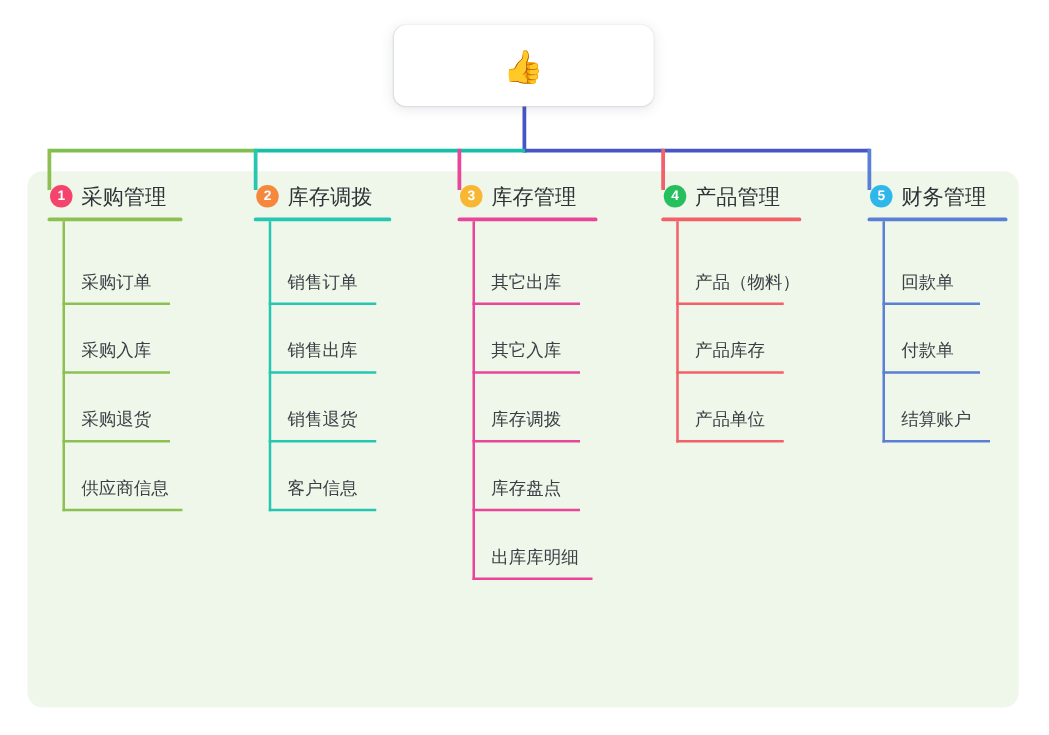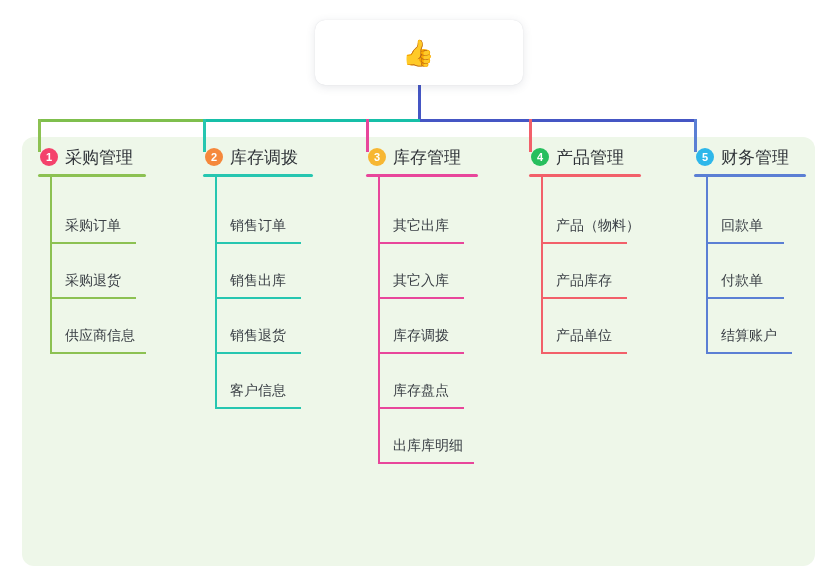--- a/index.html
+++ b/index.html
@@ -166,20 +166,24 @@
           <span class="col-title">采购管理</span>
         </div>
         <div class="col-rule" style="width: 108px; background: rgb(140, 193, 82);"></div>
         <div class="children">
           <div class="spine" style="background: rgb(140, 193, 82);"></div>
           <div class="child">
             <span class="child-text">采购订单</span>
             <div class="child-rule" style="background: rgb(140, 193, 82); width: 86px;"></div>
           </div>
           <div class="child">
+            <span class="child-text">采购入库</span>
+            <div class="child-rule" style="background: rgb(140, 193, 82); width: 86px;"></div>
+          </div>
+          <div class="child">
             <span class="child-text">采购退货</span>
             <div class="child-rule" style="background: rgb(140, 193, 82); width: 86px;"></div>
           </div>
           <div class="child">
             <span class="child-text">供应商信息</span>
             <div class="child-rule" style="background: rgb(140, 193, 82); width: 96px;"></div>
           </div>
         </div>
       </div>
       <div class="column" style="left: 203px; top: 145px;">

